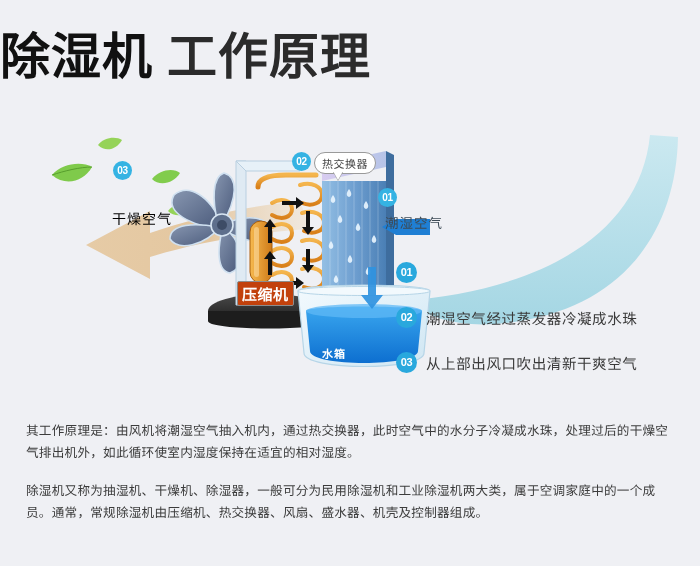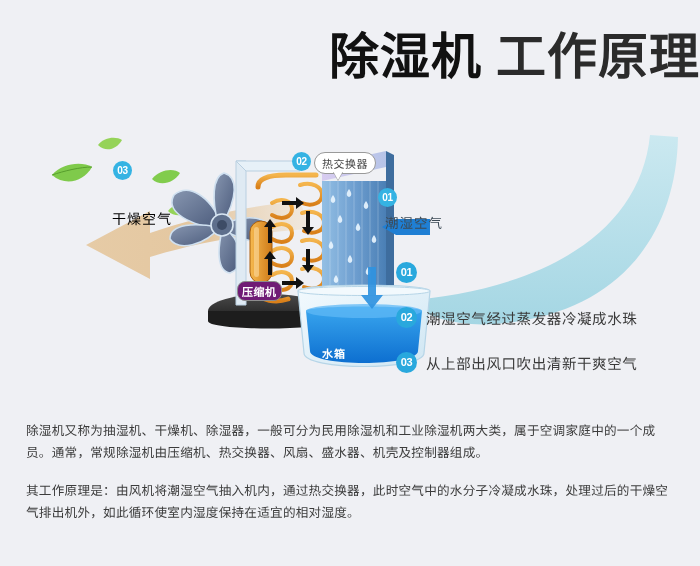--- a/index.html
+++ b/index.html
@@ -21,21 +21,21 @@
     width: 700px;
     height: 566px;
   }
 
   
   .title-wrap {
     position: absolute;
     left: 0;
     top: 28px;
     width: 700px;
-    text-align: right;
+    text-align: left;
   }
   .title {
     display: inline-block;
     font-size: 50px;
     font-weight: bold;
     letter-spacing: 1px;
     color: #1a1a1a;
     line-height: 1.18;
     white-space: nowrap;
   }
@@ -128,26 +128,26 @@
     left: 322px;
     top: 345px;
     font-size: 11px;
     color: #ffffff;
     letter-spacing: 1px;
     font-weight: bold;
   }
   .lbl-comp {
     left: 237px;
     top: 281px;
-    font-size: 11px;
+    font-size: 15px;
     color: #ffffff;
     letter-spacing: 0.5px;
-    background: #701a75;
+    background: #c2410c;
     border: 1px solid #8d8d8d;
-    border-radius: 8px;
+    border-radius: 2px;
     padding: 1px 4px;
     font-weight: bold;
   }
   .lbl-hx {
     left: 314px;
     top: 152px;
     font-size: 11px;
     color: #444444;
     letter-spacing: 0.5px;
     background: #ffffff;
@@ -381,17 +381,17 @@
       <span class="badge">02</span>
       <span class="legend-text">潮湿空气经过蒸发器冷凝成水珠</span>
     </div>
     <div class="legend-row">
       <span class="badge">03</span>
       <span class="legend-text">从上部出风口吹出清新干爽空气</span>
     </div>
   </div>
 
   <div class="body-copy">
+    <p class="para">其工作原理是：由风机将潮湿空气抽入机内，通过热交换器，此时空气中的水分子冷凝成水珠，处理过后的干燥空气排出机外，如此循环使室内湿度保持在适宜的相对湿度。</p>
     <p class="para">除湿机又称为抽湿机、干燥机、除湿器，一般可分为民用除湿机和工业除湿机两大类，属于空调家庭中的一个成员。通常，常规除湿机由压缩机、热交换器、风扇、盛水器、机壳及控制器组成。</p>
-    <p class="para">其工作原理是：由风机将潮湿空气抽入机内，通过热交换器，此时空气中的水分子冷凝成水珠，处理过后的干燥空气排出机外，如此循环使室内湿度保持在适宜的相对湿度。</p>
   </div>
 
 </div>
 
 </body></html>

